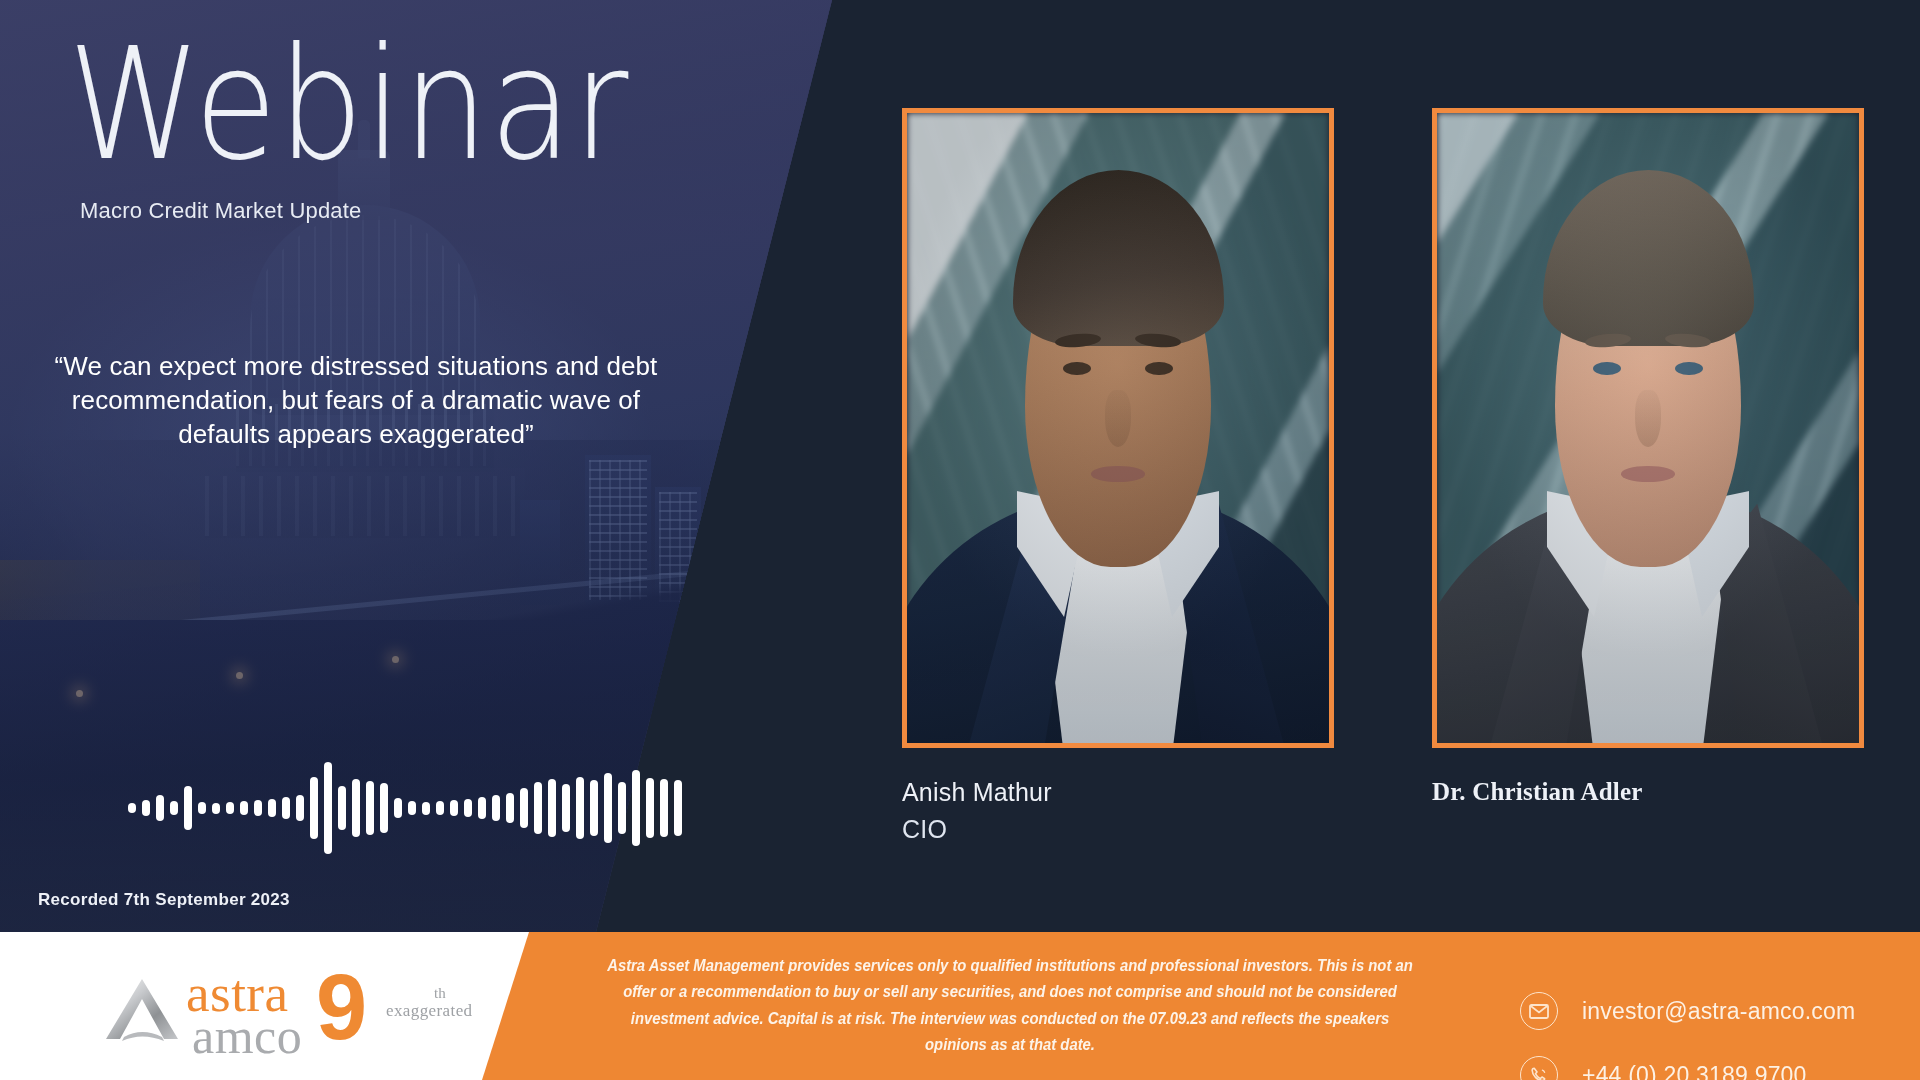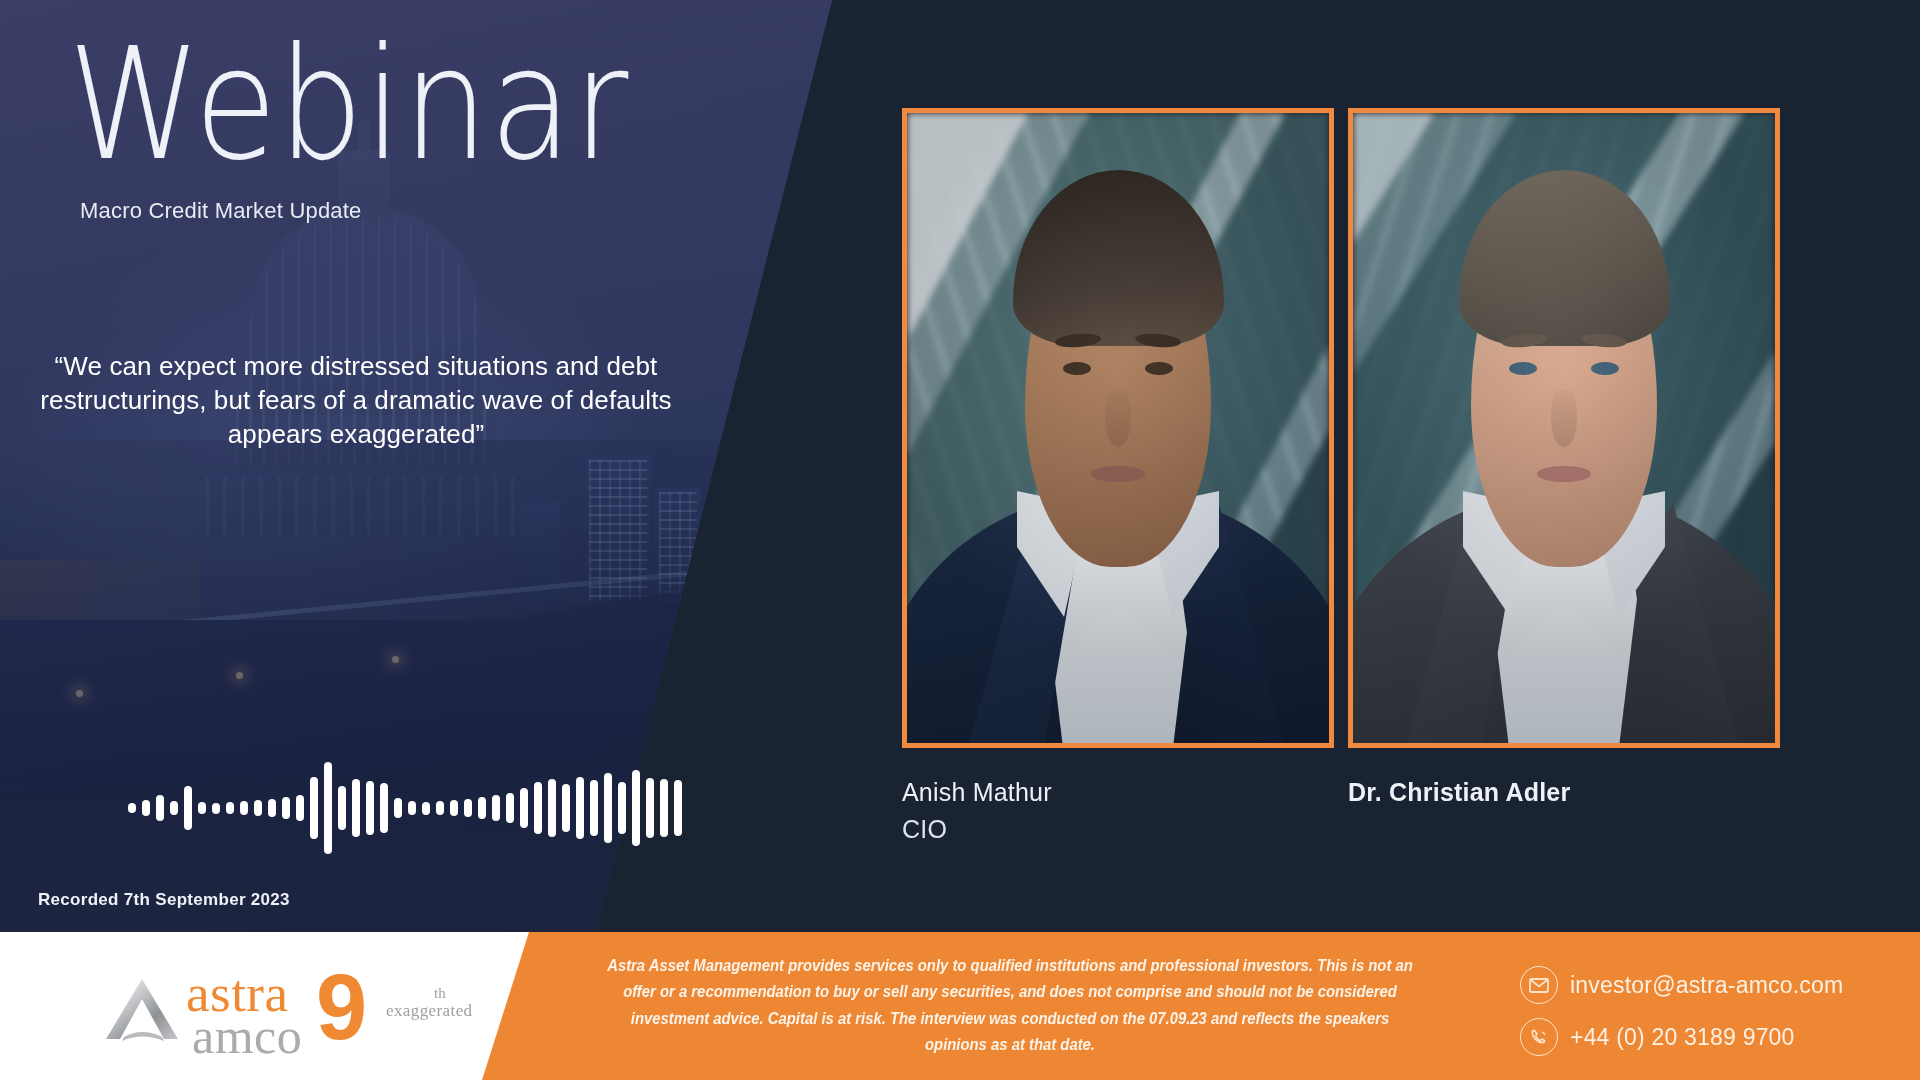--- a/index.html
+++ b/index.html
@@ -307,21 +307,21 @@
 
   .disclaimer {
     position:absolute; left:560px; top:952px; width:900px;
     text-align:center; color:#fdf3e8; font-size:16.5px; line-height:1.60;
     font-style:italic; font-weight:700;
     font-family:"Liberation Sans", sans-serif;
     transform:scaleX(.90); transform-origin:center top;
   }
 
   .contacts { position:absolute; left:1520px; top:966px; }
-  .contact-row { display:flex; align-items:center; gap:12px; margin-bottom:14px; }
+  .contact-row { display:flex; align-items:center; gap:24px; margin-bottom:14px;margin-top:26px; }
   .contact-icon {
     width:38px; height:38px; border-radius:50%;
     border:1.6px solid #fde4cb; display:flex; align-items:center; justify-content:center;
     flex:0 0 auto;
   }
   .contact-text { color:#fdf1e4; font-size:23px; letter-spacing:.2px; white-space:nowrap; }
 </style>
 </head>
 <body>
 
@@ -353,21 +353,21 @@
       <div class="lamp lamp1"></div>
       <div class="lamp lamp2"></div>
       <div class="lamp lamp3"></div>
       <div class="lp-tint"></div>
     </div>
   </div>
 
   <div class="lp-content">
     <div class="webinar-title">Webinar</div>
     <div class="webinar-sub">Macro Credit Market Update</div>
-    <div class="quote">“We can expect more distressed situations and debt restructurings, but fears of a dramatic wave of defaults appears exaggerated”</div>
+    <div class="quote">“We can expect more distressed situations and debt recommendation, but fears of a dramatic wave of defaults appears exaggerated”</div>
 
     <div class="waveform" id="waveform">
         <i class="wbar" style="height: 10px;"></i>
         <i class="wbar" style="height: 16px;"></i>
         <i class="wbar" style="height: 26px;"></i>
         <i class="wbar" style="height: 14px;"></i>
         <i class="wbar" style="height: 44px;"></i>
         <i class="wbar" style="height: 12px;"></i>
         <i class="wbar" style="height: 11px;"></i>
         <i class="wbar" style="height: 12px;"></i>
@@ -427,21 +427,21 @@
         <div class="p-eye brown r"></div>
         <div class="p-nose"></div>
         <div class="p-mouth warm"></div>
         <div class="p-soft"></div>
       </div>
     </div>
     <div class="speaker-name">Anish Mathur</div>
     <div class="speaker-role">CIO</div>
   </div>
 
-  <div class="speaker" style="left:1348px; top:108px;">
+  <div class="speaker" style="left:1432px; top:108px;font-family:Liberation Serif, serif;">
     <div class="photo-frame" style="width:432px; height:640px;">
       <div class="portrait">
         <div class="bg-glass bg-glass2"></div>
         <div class="p-shoulders charcoal"></div>
         <div class="p-shirt"></div>
         <div class="p-lapelL charcoal"></div>
         <div class="p-lapelR charcoal"></div>
         <div class="p-collarL"></div>
         <div class="p-collarR"></div>
         <div class="p-neck pale"></div>

